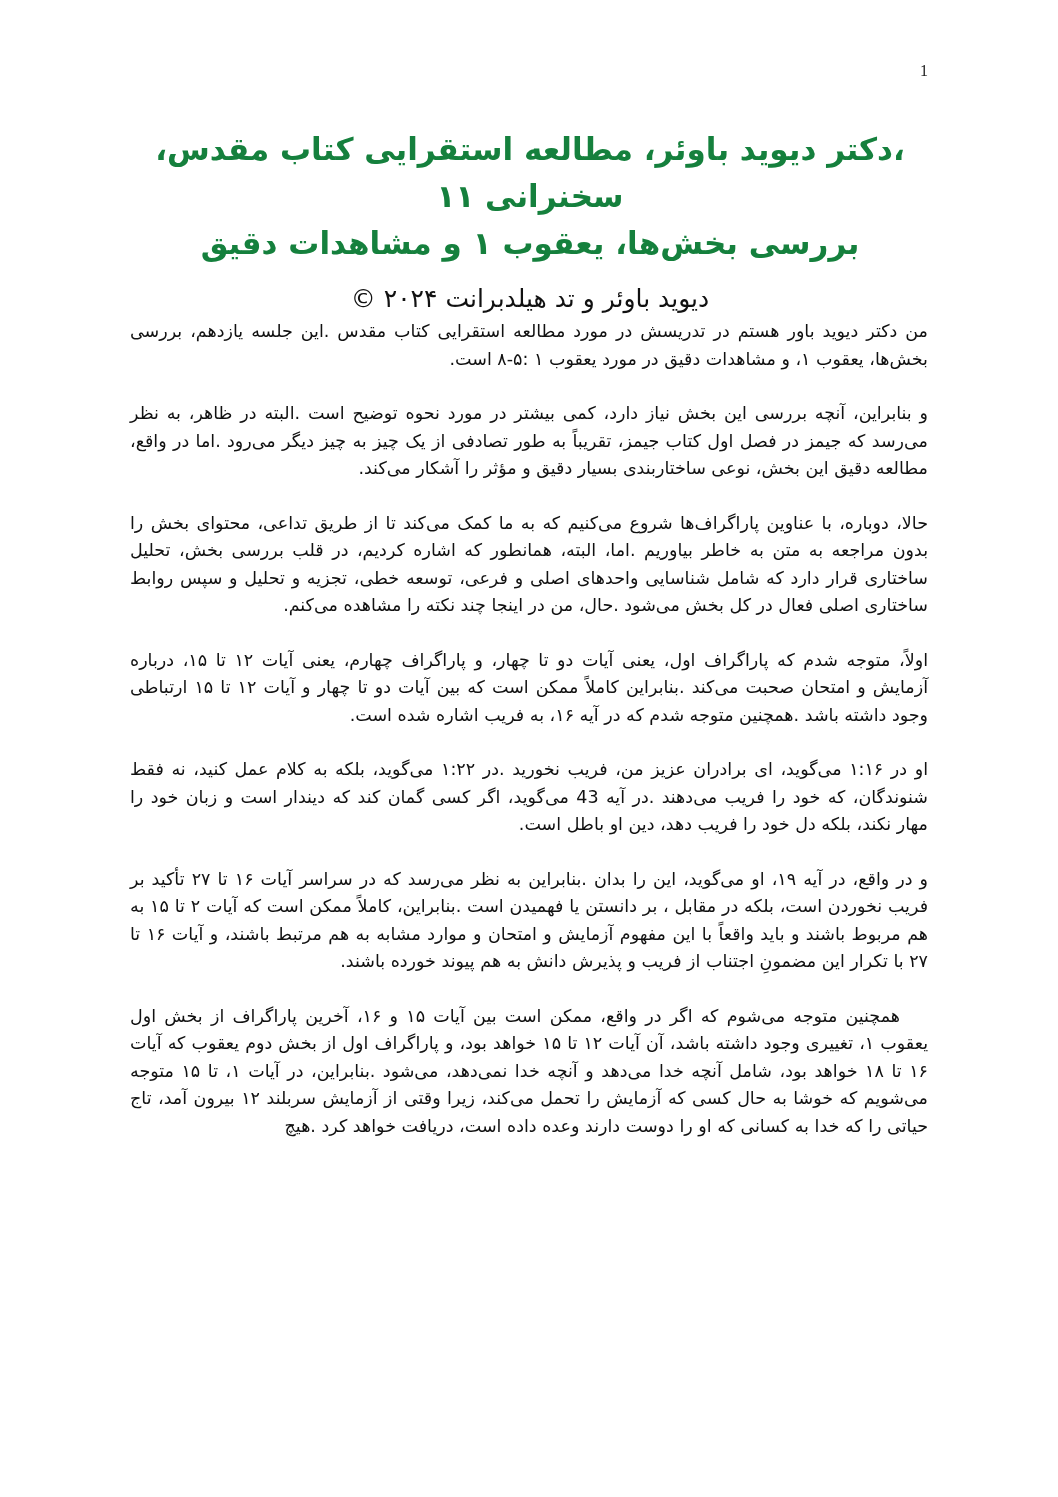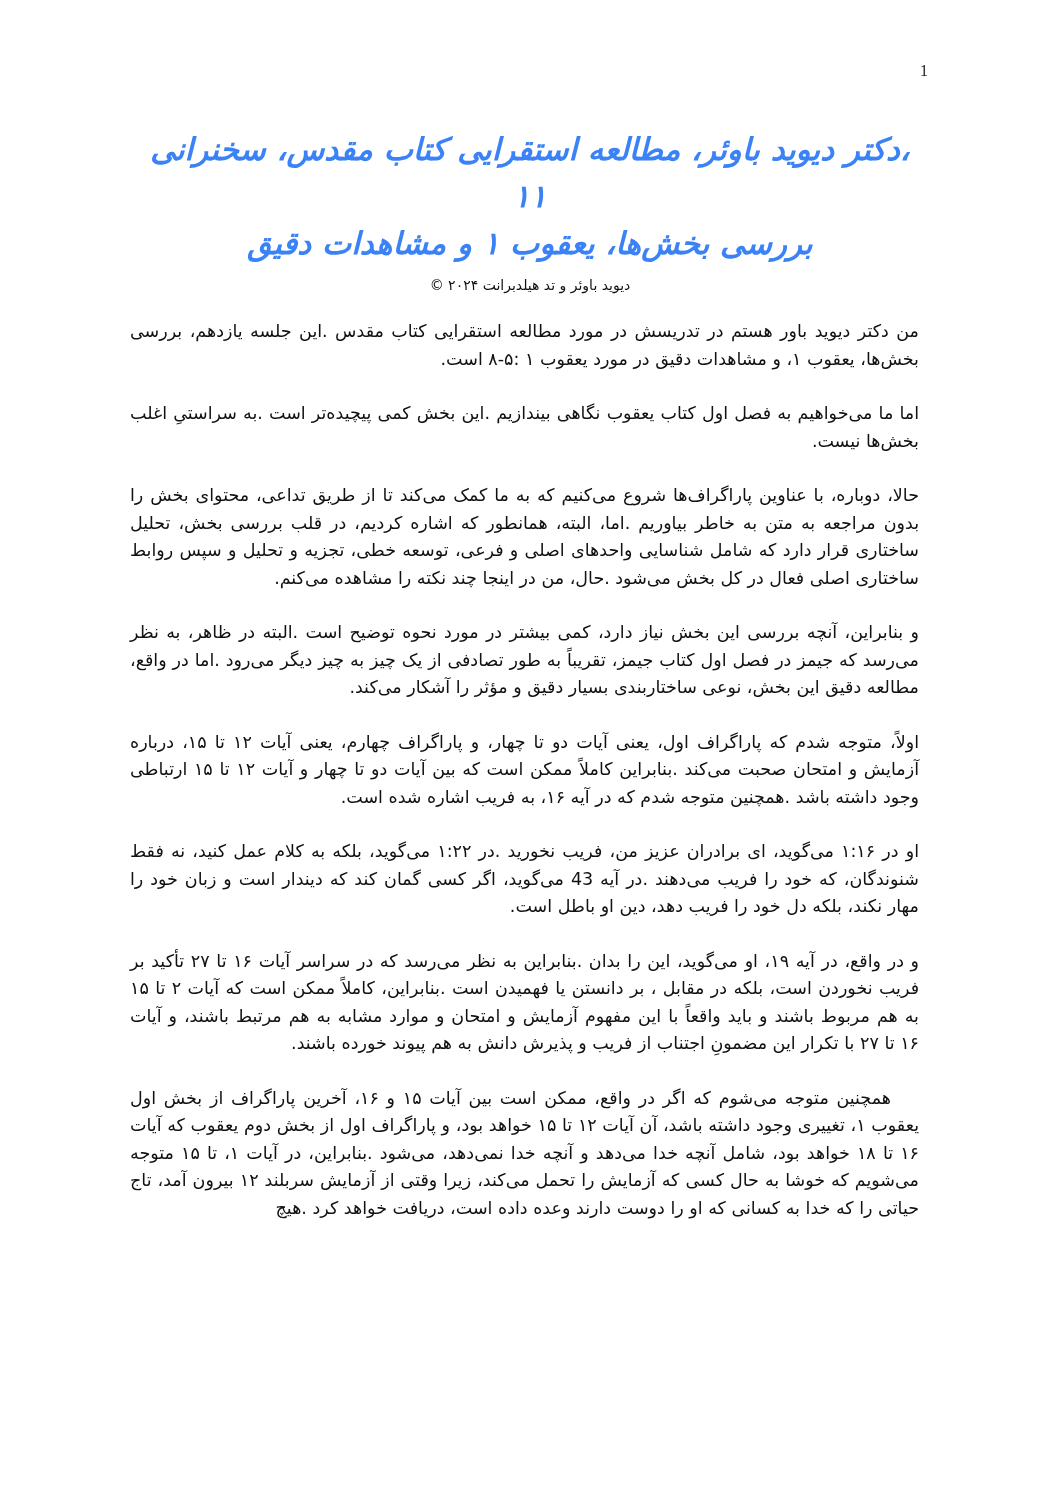--- a/index.html
+++ b/index.html
@@ -1,37 +1,36 @@
 <!DOCTYPE html>
 <html><head>
 <meta charset="utf-8">
 <style>
   html, body { margin: 0; padding: 0; background: #ffffff; }
   body { width: 1058px; height: 1497px; position: relative; overflow: hidden; color: #111; font-family: "DejaVu Sans", sans-serif; }
   .page-number { position: absolute; top: 62px; left: 920px; font-family: "Liberation Serif", serif; font-size: 16px; color: #222; }
   .title-block { position: absolute; top: 126px; left: 130px; width: 800px; text-align: center; direction: rtl; }
-  .title-line { font-family: "DejaVu Sans", sans-serif; font-weight: bold; font-size: 31px; line-height: 47px; color: #3b82f6; font-style: italic; }
-  .subtitle { font-family: "DejaVu Sans", sans-serif; font-size: 14px; line-height: 32px; margin-top: 2px; color: #111; }
+  .title-line { font-family: "DejaVu Sans", sans-serif; font-weight: bold; font-size: 31px; line-height: 47px; color: #15803d; }
+  .subtitle { font-family: "DejaVu Sans", sans-serif; font-size: 25px; line-height: 32px; margin-top: 16px; color: #111; }
   .body { position: absolute; top: 318px; left: 130px; width: 798px; direction: rtl; text-align: justify; }
-  .para { font-family: "DejaVu Sans", sans-serif; font-size: 17.5px; line-height: 27.5px; margin: 0 9px 27px 0; color: #111; }
+  .para { font-family: "DejaVu Sans", sans-serif; font-size: 17.5px; line-height: 27.5px; margin: 0 0 27px 0; color: #111; }
   .para.indent { text-indent: 28px; }
 </style>
 </head>
 <body>
 
 <div class="page-number">1</div>
 
 <div class="title-block">
   <div class="title-line">،دکتر دیوید باوئر، مطالعه استقرایی کتاب مقدس، سخنرانی ۱۱</div>
   <div class="title-line">بررسی بخش‌ها، یعقوب ۱ و مشاهدات دقیق</div>
   <div class="subtitle">دیوید باوئر و تد هیلدبرانت ۲۰۲۴ ©</div>
 </div>
 
 <div class="body">
   <p class="para">من دکتر دیوید باور هستم در تدریسش در مورد مطالعه استقرایی کتاب مقدس .این جلسه یازدهم، بررسی بخش‌ها، یعقوب ۱، و مشاهدات دقیق در مورد یعقوب ۱ :۵-۸ است.</p>
-  <p class="para">اما ما می‌خواهیم به فصل اول کتاب یعقوب نگاهی بیندازیم .این بخش کمی پیچیده‌تر است .به سراستیِ اغلب بخش‌ها نیست.</p>
+  <p class="para">و بنابراین، آنچه بررسی این بخش نیاز دارد، کمی بیشتر در مورد نحوه توضیح است .البته در ظاهر، به نظر می‌رسد که جیمز در فصل اول کتاب جیمز، تقریباً به طور تصادفی از یک چیز به چیز دیگر می‌رود .اما در واقع، مطالعه دقیق این بخش، نوعی ساختاربندی بسیار دقیق و مؤثر را آشکار می‌کند.</p>
   <p class="para">حالا، دوباره، با عناوین پاراگراف‌ها شروع می‌کنیم که به ما کمک می‌کند تا از طریق تداعی، محتوای بخش را بدون مراجعه به متن به خاطر بیاوریم .اما، البته، همانطور که اشاره کردیم، در قلب بررسی بخش، تحلیل ساختاری قرار دارد که شامل شناسایی واحدهای اصلی و فرعی، توسعه خطی، تجزیه و تحلیل و سپس روابط ساختاری اصلی فعال در کل بخش می‌شود .حال، من در اینجا چند نکته را مشاهده می‌کنم.</p>
-  <p class="para">و بنابراین، آنچه بررسی این بخش نیاز دارد، کمی بیشتر در مورد نحوه توضیح است .البته در ظاهر، به نظر می‌رسد که جیمز در فصل اول کتاب جیمز، تقریباً به طور تصادفی از یک چیز به چیز دیگر می‌رود .اما در واقع، مطالعه دقیق این بخش، نوعی ساختاربندی بسیار دقیق و مؤثر را آشکار می‌کند.</p>
   <p class="para">اولاً، متوجه شدم که پاراگراف اول، یعنی آیات دو تا چهار، و پاراگراف چهارم، یعنی آیات ۱۲ تا ۱۵، درباره آزمایش و امتحان صحبت می‌کند .بنابراین کاملاً ممکن است که بین آیات دو تا چهار و آیات ۱۲ تا ۱۵ ارتباطی وجود داشته باشد .همچنین متوجه شدم که در آیه ۱۶، به فریب اشاره شده است.</p>
   <p class="para">او در ۱:۱۶ می‌گوید، ای برادران عزیز من، فریب نخورید .در ۱:۲۲ می‌گوید، بلکه به کلام عمل کنید، نه فقط شنوندگان، که خود را فریب می‌دهند .در آیه 43 می‌گوید، اگر کسی گمان کند که دیندار است و زبان خود را مهار نکند، بلکه دل خود را فریب دهد، دین او باطل است.</p>
   <p class="para">و در واقع، در آیه ۱۹، او می‌گوید، این را بدان .بنابراین به نظر می‌رسد که در سراسر آیات ۱۶ تا ۲۷ تأکید بر فریب نخوردن است، بلکه در مقابل ، بر دانستن یا فهمیدن است .بنابراین، کاملاً ممکن است که آیات ۲ تا ۱۵ به هم مربوط باشند و باید واقعاً با این مفهوم آزمایش و امتحان و موارد مشابه به هم مرتبط باشند، و آیات ۱۶ تا ۲۷ با تکرار این مضمونِ اجتناب از فریب و پذیرش دانش به هم پیوند خورده باشند.</p>
   <p class="para indent">همچنین متوجه می‌شوم که اگر در واقع، ممکن است بین آیات ۱۵ و ۱۶، آخرین پاراگراف از بخش اول یعقوب ۱، تغییری وجود داشته باشد، آن آیات ۱۲ تا ۱۵ خواهد بود، و پاراگراف اول از بخش دوم یعقوب که آیات ۱۶ تا ۱۸ خواهد بود، شامل آنچه خدا می‌دهد و آنچه خدا نمی‌دهد، می‌شود .بنابراین، در آیات ۱، تا ۱۵ متوجه می‌شویم که خوشا به حال کسی که آزمایش را تحمل می‌کند، زیرا وقتی از آزمایش سربلند ۱۲ بیرون آمد، تاج حیاتی را که خدا به کسانی که او را دوست دارند وعده داده است، دریافت خواهد کرد .هیچ</p>
 </div>
 
 </body></html>

